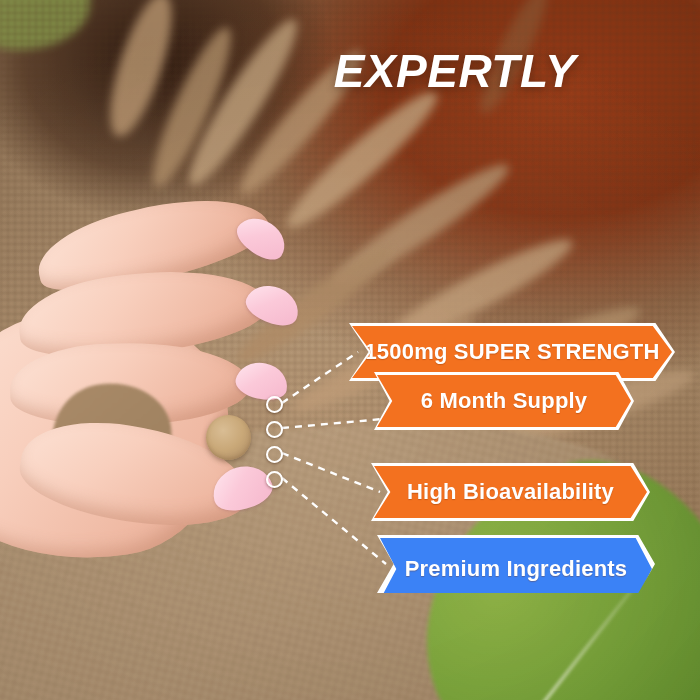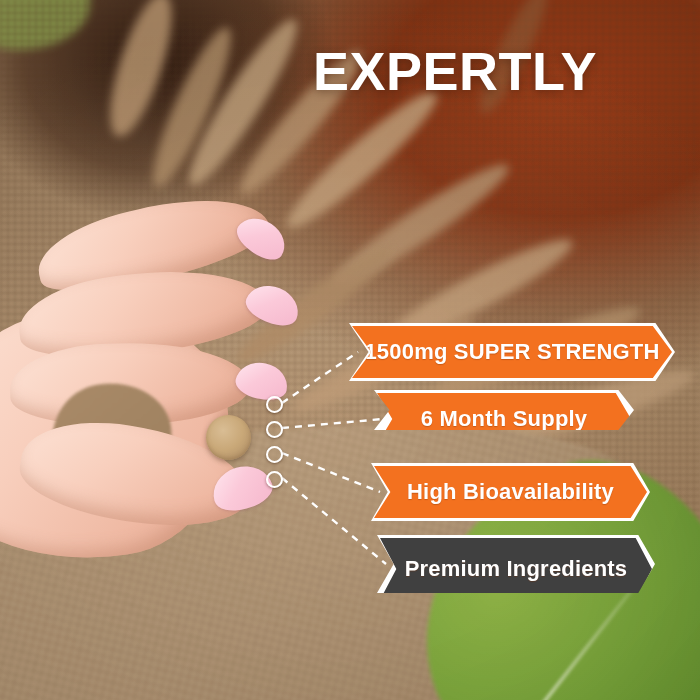--- a/index.html
+++ b/index.html
@@ -140,24 +140,25 @@
   .headline {
     position: absolute;
     left: 240px; top: 44px;
     width: 430px;
     text-align: center;
     color: #ffffff;
     text-shadow: 0 2px 10px rgba(50,22,8,.45);
   }
   .hl-1, .hl-2 {
     font-weight: 700;
-    font-size: 54px;
+    font-size: 46px;
     line-height: 54px;
     letter-spacing: 0.5px;
     white-space: nowrap;
+    font-style: italic;
   }
   .hl-3 {
     font-weight: 400;
     font-size: 35px;
     line-height: 46px;
     letter-spacing: 2.6px;
     white-space: nowrap;
     margin-top: 2px;
   }
 
@@ -256,30 +257,30 @@
       <div class="dot" style="left: 266px; top: 446px;"></div>
       <div class="dot" style="left: 266px; top: 471px;"></div>
     </div>
 
   <div class="badges" id="badges">
       <div class="badge-outer" style="left: 349px; top: 323px; width: 326px; height: 58px;">
         <div class="badge-inner" style="left: 3px; top: 3px; width: 320px; height: 52px; background: rgb(243, 113, 31);">
           <span class="badge-label" style="font-size: 22px;">1500mg SUPER STRENGTH</span>
         </div>
       </div>
-      <div class="badge-outer" style="left: 374px; top: 390px; width: 260px; height: 40px;">
+      <div class="badge-outer" style="left: 374px; top: 372px; width: 260px; height: 58px;">
         <div class="badge-inner" style="left: 3px; top: 3px; width: 254px; height: 52px; background: rgb(243, 113, 31);">
           <span class="badge-label" style="font-size: 22px;">6 Month Supply</span>
         </div>
       </div>
       <div class="badge-outer" style="left: 371px; top: 463px; width: 279px; height: 58px;">
         <div class="badge-inner" style="left: 3px; top: 3px; width: 273px; height: 52px; background: rgb(243, 113, 31); justify-content: center;">
           <span class="badge-label" style="font-size: 22px;">High Bioavailability</span>
         </div>
       </div>
       <div class="badge-outer" style="left: 377px; top: 535px; width: 278px; height: 58px;">
-        <div class="badge-inner" style="left: 3px; top: 3px; width: 272px; height: 62px; background: #404040;">
+        <div class="badge-inner" style="left: 3px; top: 3px; width: 272px; height: 62px; background: #3b82f6;">
           <span class="badge-label" style="font-size: 22px;">Premium Ingredients</span>
         </div>
       </div>
     </div>
 
 </div>
 
 </body></html>

